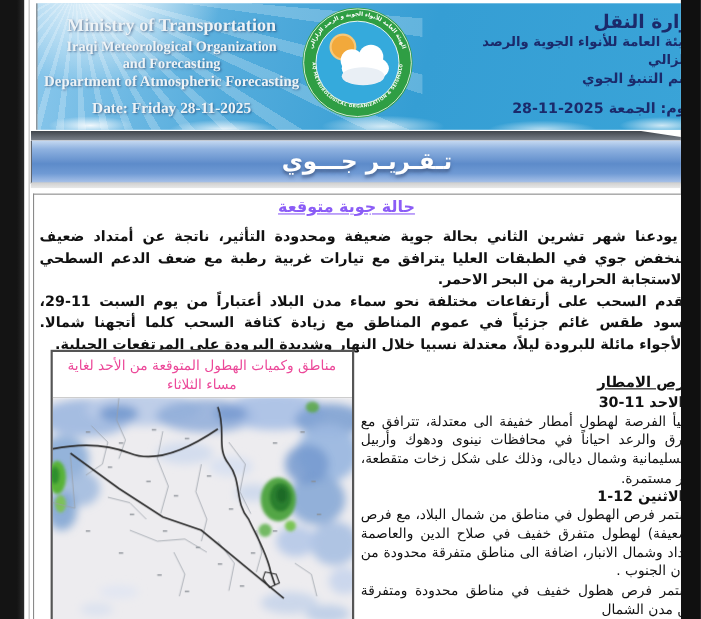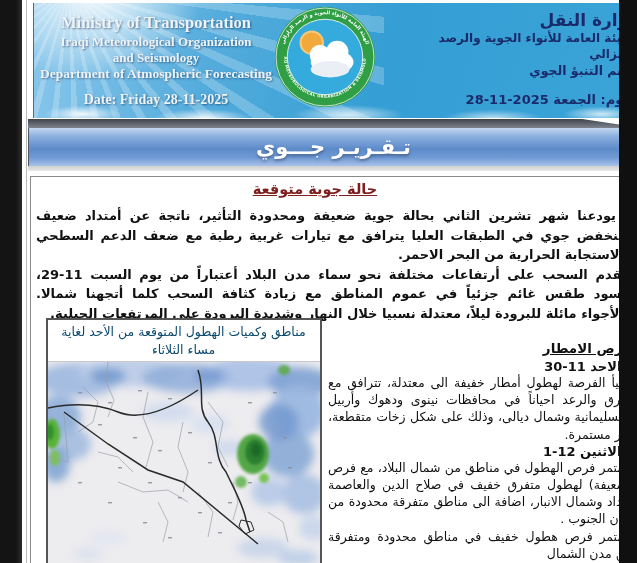--- a/index.html
+++ b/index.html
@@ -74,37 +74,37 @@
   .gray-strip{position:absolute;left:28px;top:166px;width:609px;height:5px;
     background:linear-gradient(180deg,#cfcfcf,#e8e8e8);}
 
   
   .body-box{
     position:absolute;left:30px;top:176px;width:607px;height:387px;
     background:#ffffff;border-top:1px solid #8a8a8a;border-left:1px solid #8a8a8a;
   }
   .report-heading{
     position:absolute;left:30px;top:181px;width:570px;text-align:center;
-    direction:rtl;font-weight:bold;font-size:14.5px;color:#7f1d1d;
+    direction:rtl;font-weight:bold;font-size:14.5px;color:#8b5cf6;
     text-decoration:underline;
   }
   .report-text{
     position:absolute;left:36px;top:206px;width:596px;direction:rtl;
     text-align:justify;font-size:13px;line-height:19.5px;color:#111;
   }
   .report-text p{margin:0;font-weight:bold;}
   .report-text p.indent{text-indent:16px;}
 
   
   .map-box{
     position:absolute;left:46px;top:318px;width:276px;height:250px;
     border:2px solid #555;background:#fff;box-sizing:border-box;overflow:hidden;
   }
   .map-title{
-    direction:rtl;text-align:center;font-size:12.5px;line-height:18px;color:#0c4a6e;
+    direction:rtl;text-align:center;font-size:12.5px;line-height:18px;color:#ec4899;
     padding:3px 7px 2px 6px;border-bottom:1px solid #c8c8c8;background:#fff;
   }
   .map-img{display:block;}
 
   
   .rain-col{
     position:absolute;left:328px;top:340px;width:304px;direction:rtl;color:#111;
   }
   .rain-heading{
     font-weight:bold;font-size:13.5px;text-decoration:underline;margin:0 0 3px 0;
@@ -117,21 +117,21 @@
 <body>
 
 <div class="screen">
   <div class="edge-dark"></div>
   <div class="page-edge-line"></div>
 
   <div class="header-banner">
     <div class="hdr-en">
       <div class="l1">Ministry of Transportation</div>
       <div class="l2">Iraqi Meteorological Organization</div>
-      <div class="l3">and Seismology</div>
+      <div class="l3">and Forecasting</div>
       <div class="l4">Department of Atmospheric Forecasting</div>
       <div class="date">Date: Friday 28-11-2025</div>
     </div>
 
     <svg class="logo" viewBox="0 0 100 100">
       <defs>
         <path id="arcTop" d="M 8,50 A 42,42 0 0 1 92,50" fill="none"></path>
         <path id="arcBottom" d="M 10,50 A 40,40 0 0 0 90,50" fill="none"></path>
       </defs>
       <circle cx="50" cy="50" r="49" fill="#2f9e44"></circle>

